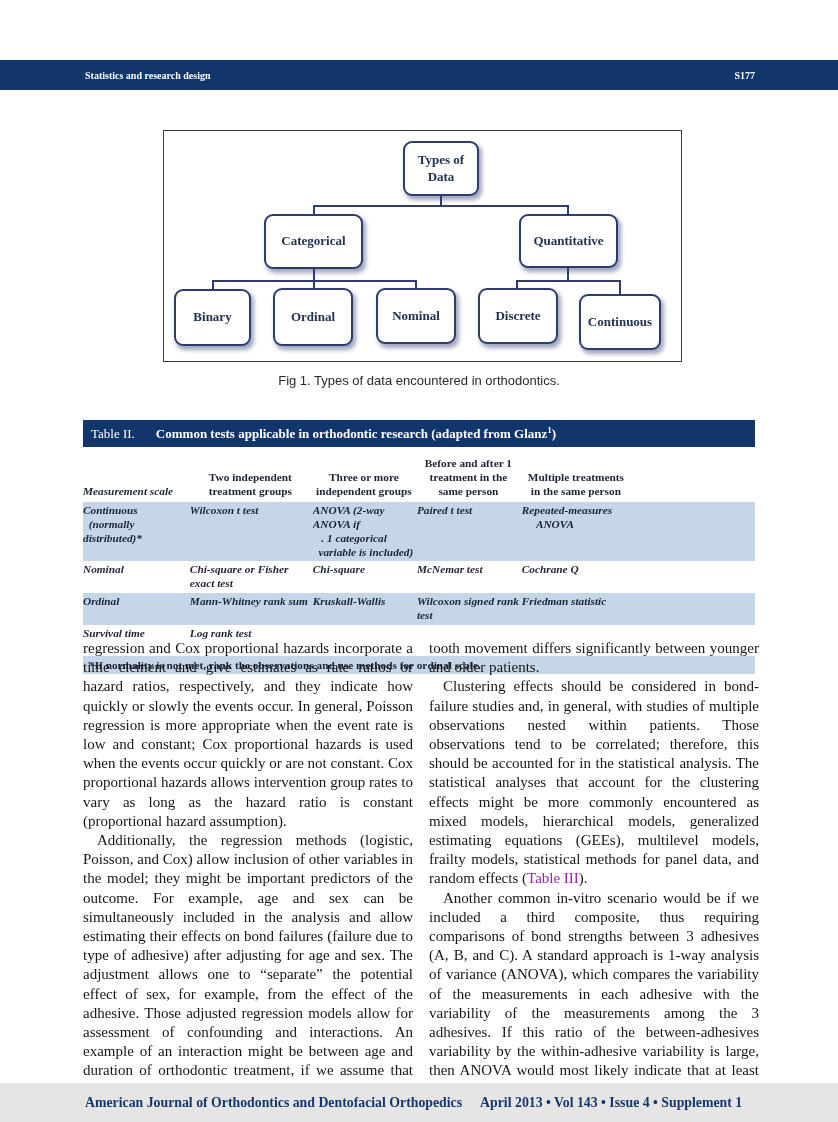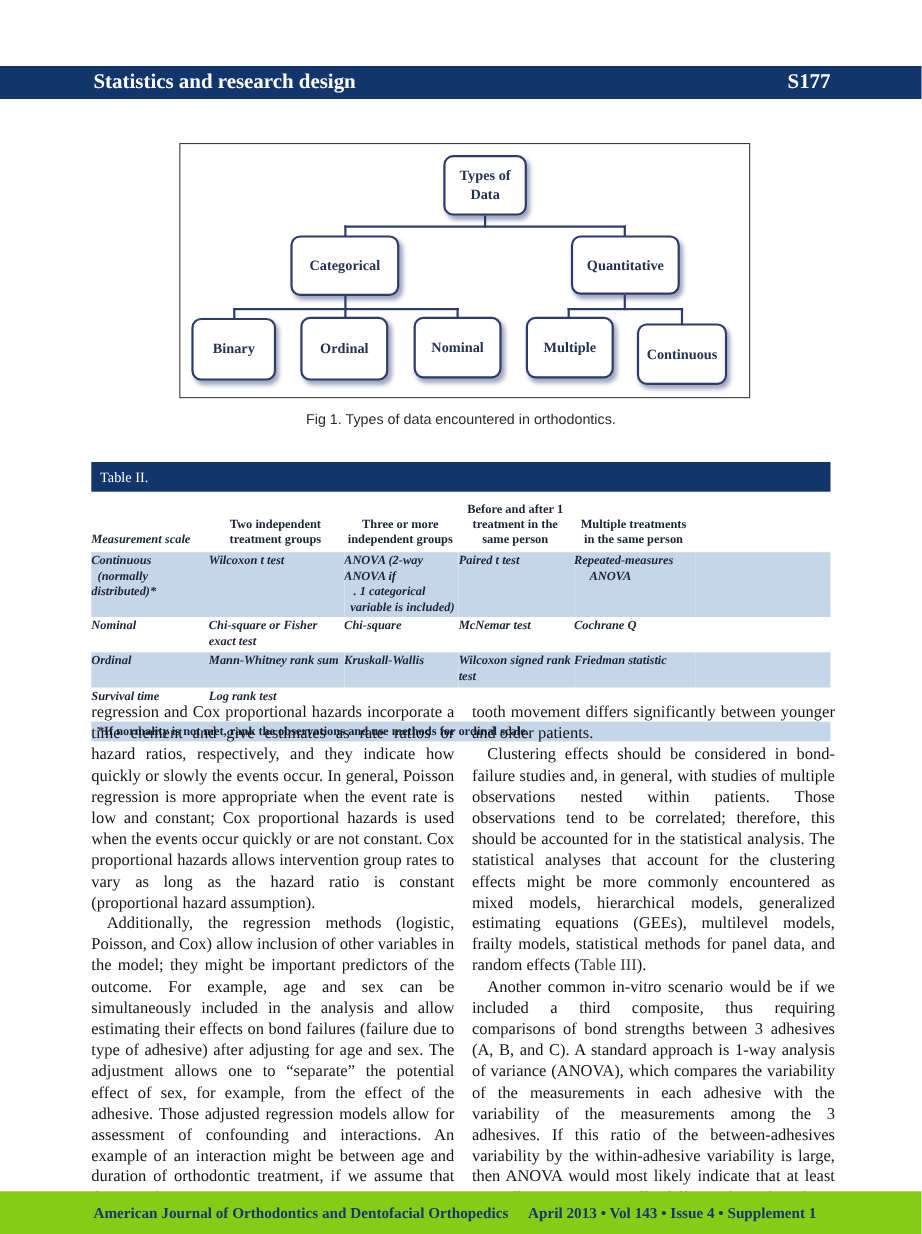--- a/index.html
+++ b/index.html
@@ -6,25 +6,25 @@
   .page {
     position:relative; width:838px; height:1122px; background:#ffffff;
     overflow:hidden; font-family:"Liberation Serif", serif;
   }
 
   
   .header-bar {
     position:absolute; left:0; top:60px; width:838px; height:30px;
     background:#12366b; color:#ffffff; box-sizing:border-box;
     display:flex; align-items:center; justify-content:space-between;
-    padding:0 83px 0 85px; font-size:19px; font-weight:600;
+    padding:0 83px 0 85px; font-size:10px; font-weight:600;
   }
   .footer-bar {
     position:absolute; left:0; top:1083px; width:838px; height:39px;
-    background:#84cc16; color:#16376d; box-sizing:border-box;
+    background:#e5e5e5; color:#16376d; box-sizing:border-box;
     display:flex; align-items:center; padding:0 60px 0 85px;
     font-size:13.8px; font-weight:600;
   }
   .footer-bar .journal { margin-right:18px; }
 
   
   .figure-box {
     position:absolute; left:163px; top:130px; width:517px; height:230px;
     border:1px solid #3c3c3c; background:#ffffff;
   }
@@ -70,21 +70,21 @@
   }
 
   
   .body-cols {
     position:absolute; left:83px; top:639px; width:676px;
     display:flex; gap:16px;
   }
   .col { width:330px; text-align:justify; font-size:15px; line-height:19.2px; color:#161616; }
   .col p { margin:0; }
   .col p.indent { text-indent:14px; }
-  .xref { color:#404040; cursor:pointer; }
+  .xref { color:#a21caf; cursor:pointer; }
 </style>
 </head>
 <body>
 
 <div class="page">
 
   <div class="header-bar">
     <span>Statistics and research design</span>
     <span>S177</span>
   </div>
@@ -105,29 +105,30 @@
     <div class="fc-line" style="left:352px;top:149px;width:2px;height:10px;"></div>
     <div class="fc-line" style="left:455px;top:149px;width:2px;height:16px;"></div>
 
     <div class="fc-node" style="left:100px;top:83px;width:99px;height:55px;">Categorical</div>
     <div class="fc-node" style="left:239px;top:10px;width:76px;height:55px;">Types of
 Data</div>
     <div class="fc-node" style="left:355px;top:83px;width:99px;height:54px;">Quantitative</div>
     <div class="fc-node" style="left:10px;top:158px;width:77px;height:57px;">Binary</div>
     <div class="fc-node" style="left:109px;top:157px;width:80px;height:58px;">Ordinal</div>
     <div class="fc-node" style="left:212px;top:157px;width:80px;height:56px;">Nominal</div>
-    <div class="fc-node" style="left:314px;top:157px;width:80px;height:56px;">Multiple</div>
+    <div class="fc-node" style="left:314px;top:157px;width:80px;height:56px;">Discrete</div>
     <div class="fc-node" style="left:415px;top:163px;width:82px;height:56px;">Continuous</div>
   </div>
 
   <div class="fig-caption">Fig 1.  Types of data encountered in orthodontics.</div>
 
   <div class="table-wrap">
     <div class="tbl-title">
       <span class="lbl">Table II.</span>
+      <span class="ttl"><span>Common tests applicable in orthodontic research (adapted from Glanz</span><sup>1</sup><span>)</span></span>
     </div>
     <table class="data">
       <colgroup>
         <col style="width:15.9%">
           <col style="width:18.3%">
           <col style="width:15.5%">
         <col style="width:15.6%">
           <col style="width:16.4%">
           <col style="width:18.3%">
       </colgroup>

